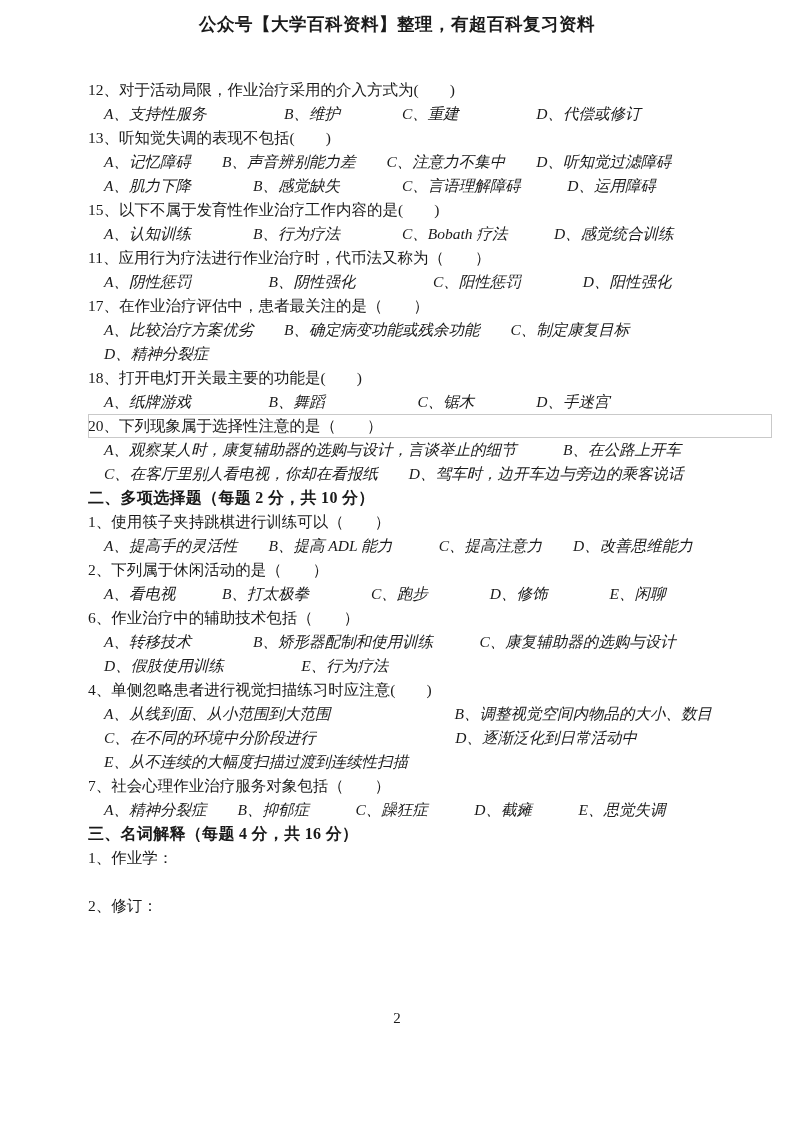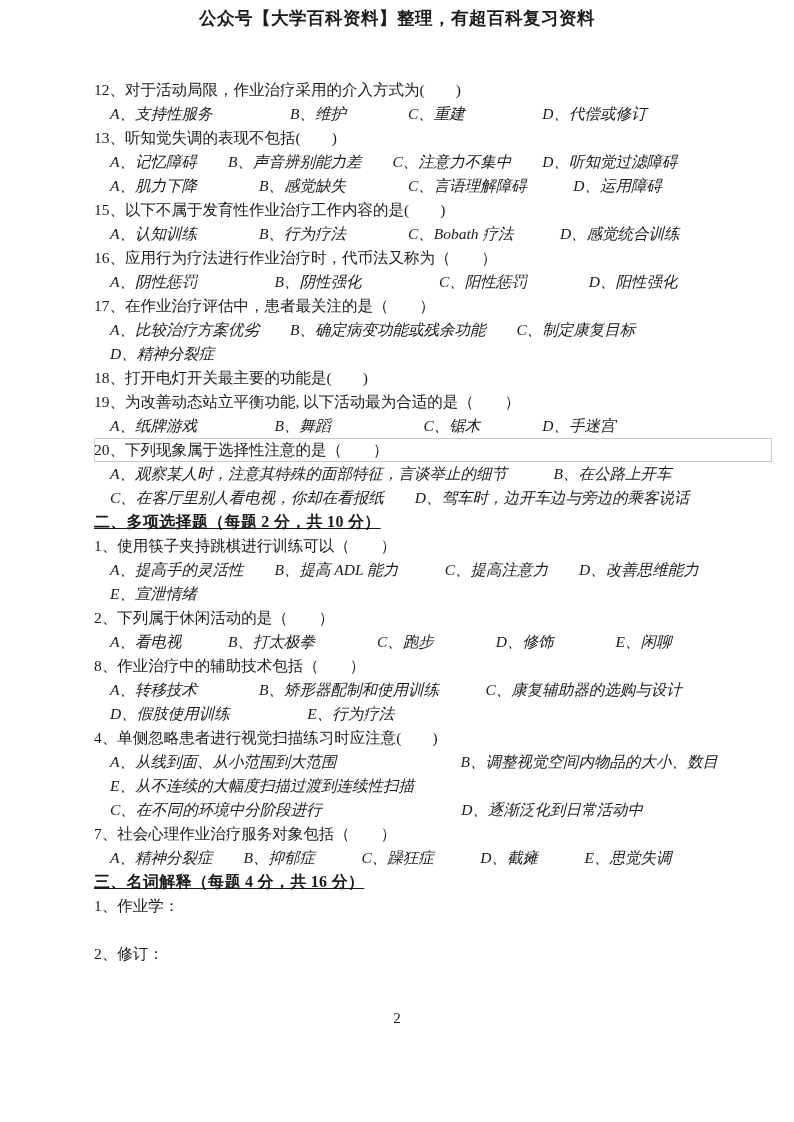--- a/index.html
+++ b/index.html
@@ -11,51 +11,49 @@
     position: relative;
     width: 794px;
     height: 1122px;
     background: #ffffff;
     color: #1a1a1a;
     font-family: "Liberation Serif", "DejaVu Serif", serif;
     overflow: hidden;
   }
   .header-title {
     position: absolute;
-    top: 6px;
+    top: 12px;
     left: 0;
     width: 100%;
     text-align: center;
     font-weight: bold;
     font-size: 17.5px;
     letter-spacing: 0.5px;
     white-space: pre;
   }
   .content {
     position: absolute;
     top: 78px;
     left: 88px;
     width: 684px;
   }
   .line {
     white-space: pre;
     font-size: 15.5px;
     line-height: 24px;
     height: 24px;
-    margin-left: 6px;
   }
   .line.options {
     padding-left: 16px;
     font-style: italic;
   }
   .line.section {
     font-weight: bold;
     font-size: 16px;
     letter-spacing: 0.3px;
-    text-decoration: underline;
   }
   .line.blank {
     height: 24px;
   }
   .line.boxed {
     outline: 1px solid #c9c9c9;
     outline-offset: -1px;
   }
   .footer-page-number {
     position: absolute;
@@ -73,44 +71,42 @@
   <div class="header-title">公众号【大学百科资料】整理，有超百科复习资料</div>
 
   <div class="content" id="content">
       <div class="line question">12、对于活动局限，作业治疗采用的介入方式为(　　)</div>
       <div class="line options">A、支持性服务　　　　　B、维护　　　　C、重建　　　　　D、代偿或修订</div>
       <div class="line question">13、听知觉失调的表现不包括(　　)</div>
       <div class="line options">A、记忆障碍　　B、声音辨别能力差　　C、注意力不集中　　D、听知觉过滤障碍</div>
       <div class="line options">A、肌力下降　　　　B、感觉缺失　　　　C、言语理解障碍　　　D、运用障碍</div>
       <div class="line question">15、以下不属于发育性作业治疗工作内容的是(　　)</div>
       <div class="line options">A、认知训练　　　　B、行为疗法　　　　C、Bobath 疗法　　　D、感觉统合训练</div>
-      <div class="line question">16、应用行为疗法进行作业治疗时，代币法又称为（　　）</div>
+      <div class="line question">11、应用行为疗法进行作业治疗时，代币法又称为（　　）</div>
       <div class="line options">A、阴性惩罚　　　　　B、阴性强化　　　　　C、阳性惩罚　　　　D、阳性强化</div>
       <div class="line question">17、在作业治疗评估中，患者最关注的是（　　）</div>
       <div class="line options">A、比较治疗方案优劣　　B、确定病变功能或残余功能　　C、制定康复目标</div>
       <div class="line options">D、精神分裂症</div>
       <div class="line question">18、打开电灯开关最主要的功能是(　　)</div>
-      <div class="line question">19、为改善动态站立平衡功能, 以下活动最为合适的是（　　）</div>
       <div class="line options">A、纸牌游戏　　　　　B、舞蹈　　　　　　C、锯木　　　　D、手迷宫</div>
       <div class="line question boxed">20、下列现象属于选择性注意的是（　　）</div>
-      <div class="line options">A、观察某人时，注意其特殊的面部特征，言谈举止的细节　　　B、在公路上开车</div>
+      <div class="line options">A、观察某人时，康复辅助器的选购与设计，言谈举止的细节　　　B、在公路上开车</div>
       <div class="line options">C、在客厅里别人看电视，你却在看报纸　　D、驾车时，边开车边与旁边的乘客说话</div>
       <div class="line section">二、多项选择题（每题 2 分，共 10 分）</div>
       <div class="line question">1、使用筷子夹持跳棋进行训练可以（　　）</div>
       <div class="line options">A、提高手的灵活性　　B、提高 ADL 能力　　　C、提高注意力　　D、改善思维能力</div>
-      <div class="line options">E、宣泄情绪</div>
       <div class="line question">2、下列属于休闲活动的是（　　）</div>
       <div class="line options">A、看电视　　　B、打太极拳　　　　C、跑步　　　　D、修饰　　　　E、闲聊</div>
-      <div class="line question">8、作业治疗中的辅助技术包括（　　）</div>
+      <div class="line question">6、作业治疗中的辅助技术包括（　　）</div>
       <div class="line options">A、转移技术　　　　B、矫形器配制和使用训练　　　C、康复辅助器的选购与设计</div>
       <div class="line options">D、假肢使用训练　　　　　E、行为疗法</div>
       <div class="line question">4、单侧忽略患者进行视觉扫描练习时应注意(　　)</div>
       <div class="line options">A、从线到面、从小范围到大范围　　　　　　　　B、调整视觉空间内物品的大小、数目</div>
+      <div class="line options">C、在不同的环境中分阶段进行　　　　　　　　　D、逐渐泛化到日常活动中</div>
       <div class="line options">E、从不连续的大幅度扫描过渡到连续性扫描</div>
-      <div class="line options">C、在不同的环境中分阶段进行　　　　　　　　　D、逐渐泛化到日常活动中</div>
       <div class="line question">7、社会心理作业治疗服务对象包括（　　）</div>
       <div class="line options">A、精神分裂症　　B、抑郁症　　　C、躁狂症　　　D、截瘫　　　E、思觉失调</div>
       <div class="line section">三、名词解释（每题 4 分，共 16 分）</div>
       <div class="line question">1、作业学：</div>
       <div class="line blank"></div>
       <div class="line question">2、修订：</div>
     </div>
 
   <div class="footer-page-number">2</div>
 </div>

